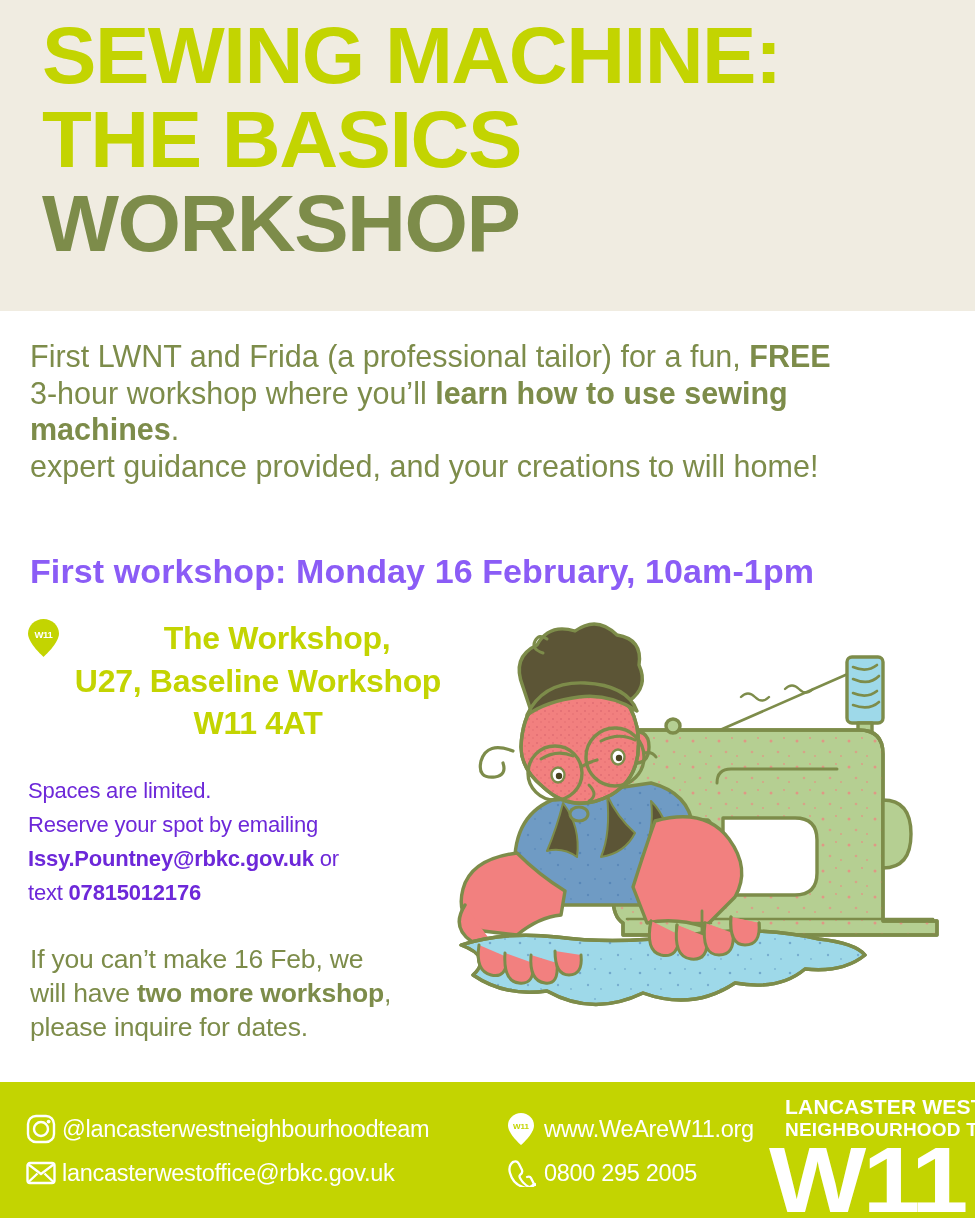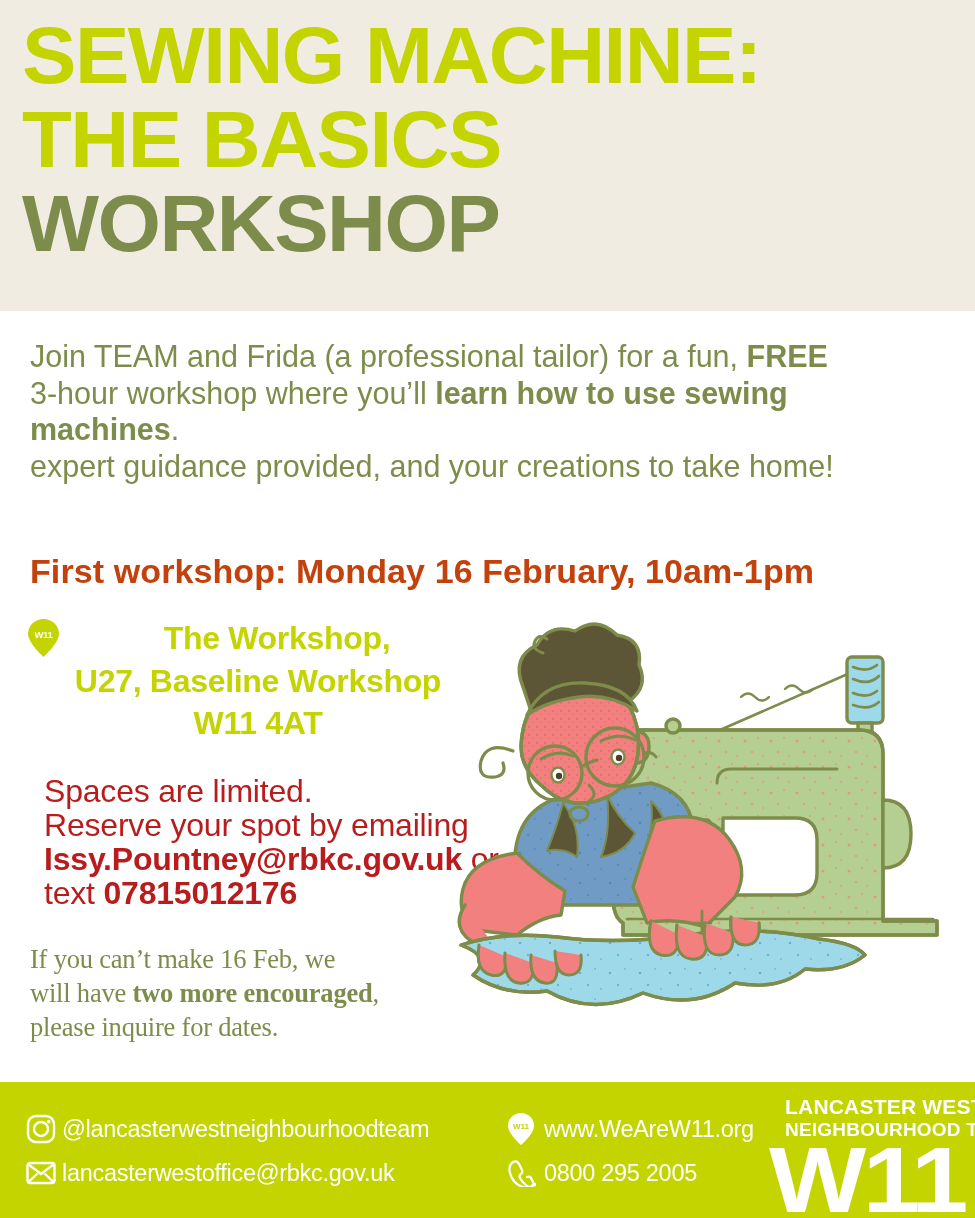--- a/index.html
+++ b/index.html
@@ -23,21 +23,21 @@
   
   .header-band {
     position: absolute;
     left: 0; top: 0;
     width: 975px;
     height: 311px;
     background: #f0ece1;
   }
   .title-block {
     position: absolute;
-    left: 22px;
+    left: 42px;
     top: 14px;
     width: 920px;
   }
   .title-line {
     font-family: "Liberation Sans Narrow", "Liberation Sans", sans-serif;
     font-weight: bold;
     font-size: 80px;
     line-height: 84px;
     letter-spacing: -1.5px;
     transform: scaleX(1.02);
@@ -59,21 +59,21 @@
     line-height: 36.5px;
     letter-spacing: 0px;
   }
   .intro b { font-weight: bold; }
   .intro .ln { display: block; white-space: nowrap; }
 
   .first-workshop {
     position: absolute;
     left: 30px;
     top: 551px;
-    color: #c2410c;
+    color: #8b5cf6;
     font-family: "Liberation Sans Narrow", "Liberation Sans", sans-serif;
     font-weight: bold;
     font-size: 34px;
     line-height: 40px;
     white-space: nowrap;
     letter-spacing: 0.1px;
     text-align: right;
   }
 
   
@@ -95,45 +95,45 @@
     position: absolute;
     left: 0px;
     top: 2px;
     width: 31px;
     height: 38px;
   }
 
   
   .reserve {
     position: absolute;
-    left: 44px;
+    left: 28px;
     top: 774px;
     width: 470px;
-    color: #b91c1c;
+    color: #6d28d9;
     font-family: "Liberation Sans", sans-serif;
-    font-size: 32px;
+    font-size: 22px;
     line-height: 34px;
     letter-spacing: -0.2px;
   }
   .reserve b { font-weight: bold; }
   .reserve .ln { display: block; white-space: nowrap; }
 
   .alt-dates {
     position: absolute;
     left: 30px;
     top: 942px;
     width: 470px;
     color: #7d8c4a;
     font-family: "Liberation Sans", sans-serif;
     font-size: 26.5px;
     line-height: 34px;
     letter-spacing: -0.2px;
   }
   .alt-dates b { font-weight: bold; }
-  .alt-dates .ln { display: block; white-space: nowrap; font-family: Liberation Serif, serif; }
+  .alt-dates .ln { display: block; white-space: nowrap; }
 
   
   .illustration {
     position: absolute;
     left: 455px;
     top: 605px;
     width: 520px;
     height: 460px;
   }
   .illustration svg { display: block; width: 100%; height: 100%; }
@@ -218,24 +218,24 @@
 
   <div class="header-band">
     <div class="title-block">
       <div class="title-line bright">SEWING MACHINE:</div>
       <div class="title-line bright">THE BASICS</div>
       <div class="title-line olive">WORKSHOP</div>
     </div>
   </div>
 
   <div class="intro">
-    <span class="ln"><span>Join TEAM and Frida (a professional tailor) for a fun, </span><b>FREE</b></span>
+    <span class="ln"><span>First LWNT and Frida (a professional tailor) for a fun, </span><b>FREE</b></span>
     <span class="ln"><span>3-hour workshop where you’ll </span><b>learn how to use sewing</b></span>
     <span class="ln"><b>machines</b><span>.</span></span>
-    <span class="ln">expert guidance provided, and your creations to take home!</span>
+    <span class="ln">expert guidance provided, and your creations to will home!</span>
   </div>
 
   <div class="first-workshop">First workshop: Monday 16 February, 10am-1pm</div>
 
   <div class="address">
     <span class="pin-inline">
       <svg viewBox="0 0 31 38" xmlns="http://www.w3.org/2000/svg">
         <path d="M15.5 0 C7.0 0 0 6.6 0 14.6 C0 24.4 15.5 38 15.5 38 C15.5 38 31 24.4 31 14.6 C31 6.6 24.0 0 15.5 0 Z" fill="#c3d401"></path>
         <text x="15.5" y="18.5" font-family="Liberation Sans, sans-serif" font-size="9.5" font-weight="bold" fill="#ffffff" text-anchor="middle">W11</text>
       </svg>
@@ -247,21 +247,21 @@
 
   <div class="reserve">
     <span class="ln">Spaces are limited.</span>
     <span class="ln">Reserve your spot by emailing</span>
     <span class="ln"><b>Issy.Pountney@rbkc.gov.uk</b><span> or</span></span>
     <span class="ln"><span>text </span><b>07815012176</b></span>
   </div>
 
   <div class="alt-dates">
     <span class="ln">If you can’t make 16 Feb, we</span>
-    <span class="ln"><span>will have </span><b>two more encouraged</b><span>,</span></span>
+    <span class="ln"><span>will have </span><b>two more workshop</b><span>,</span></span>
     <span class="ln">please inquire for dates.</span>
   </div>
 
   <div class="illustration">
     <svg viewBox="0 0 520 460" xmlns="http://www.w3.org/2000/svg">
       <defs>
         <pattern id="speck" width="26" height="26" patternUnits="userSpaceOnUse">
           <circle cx="4" cy="6" r="1.5" fill="#f2807f" opacity="0.7"></circle>
           <circle cx="17" cy="3" r="1.1" fill="#f2807f" opacity="0.6"></circle>
           <circle cx="11" cy="17" r="1.3" fill="#f2807f" opacity="0.55"></circle>

